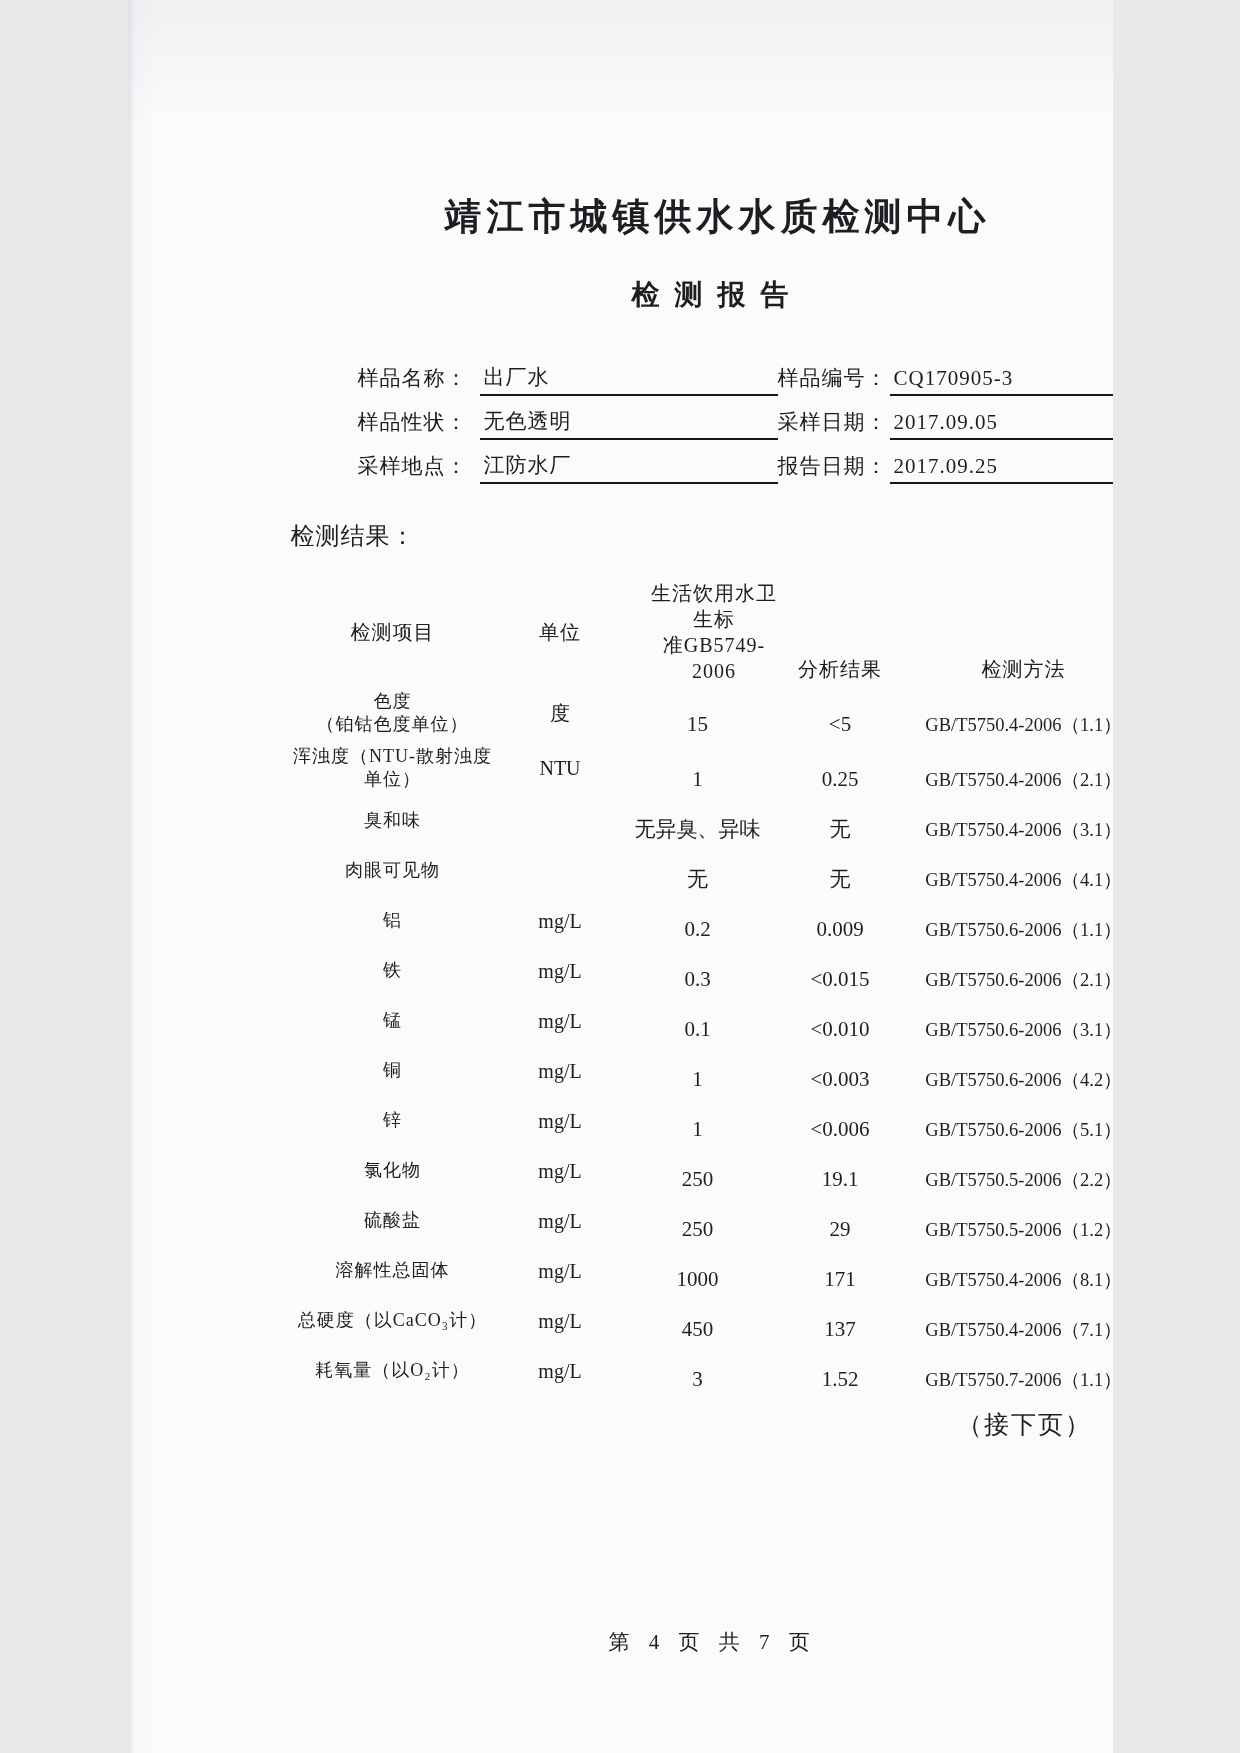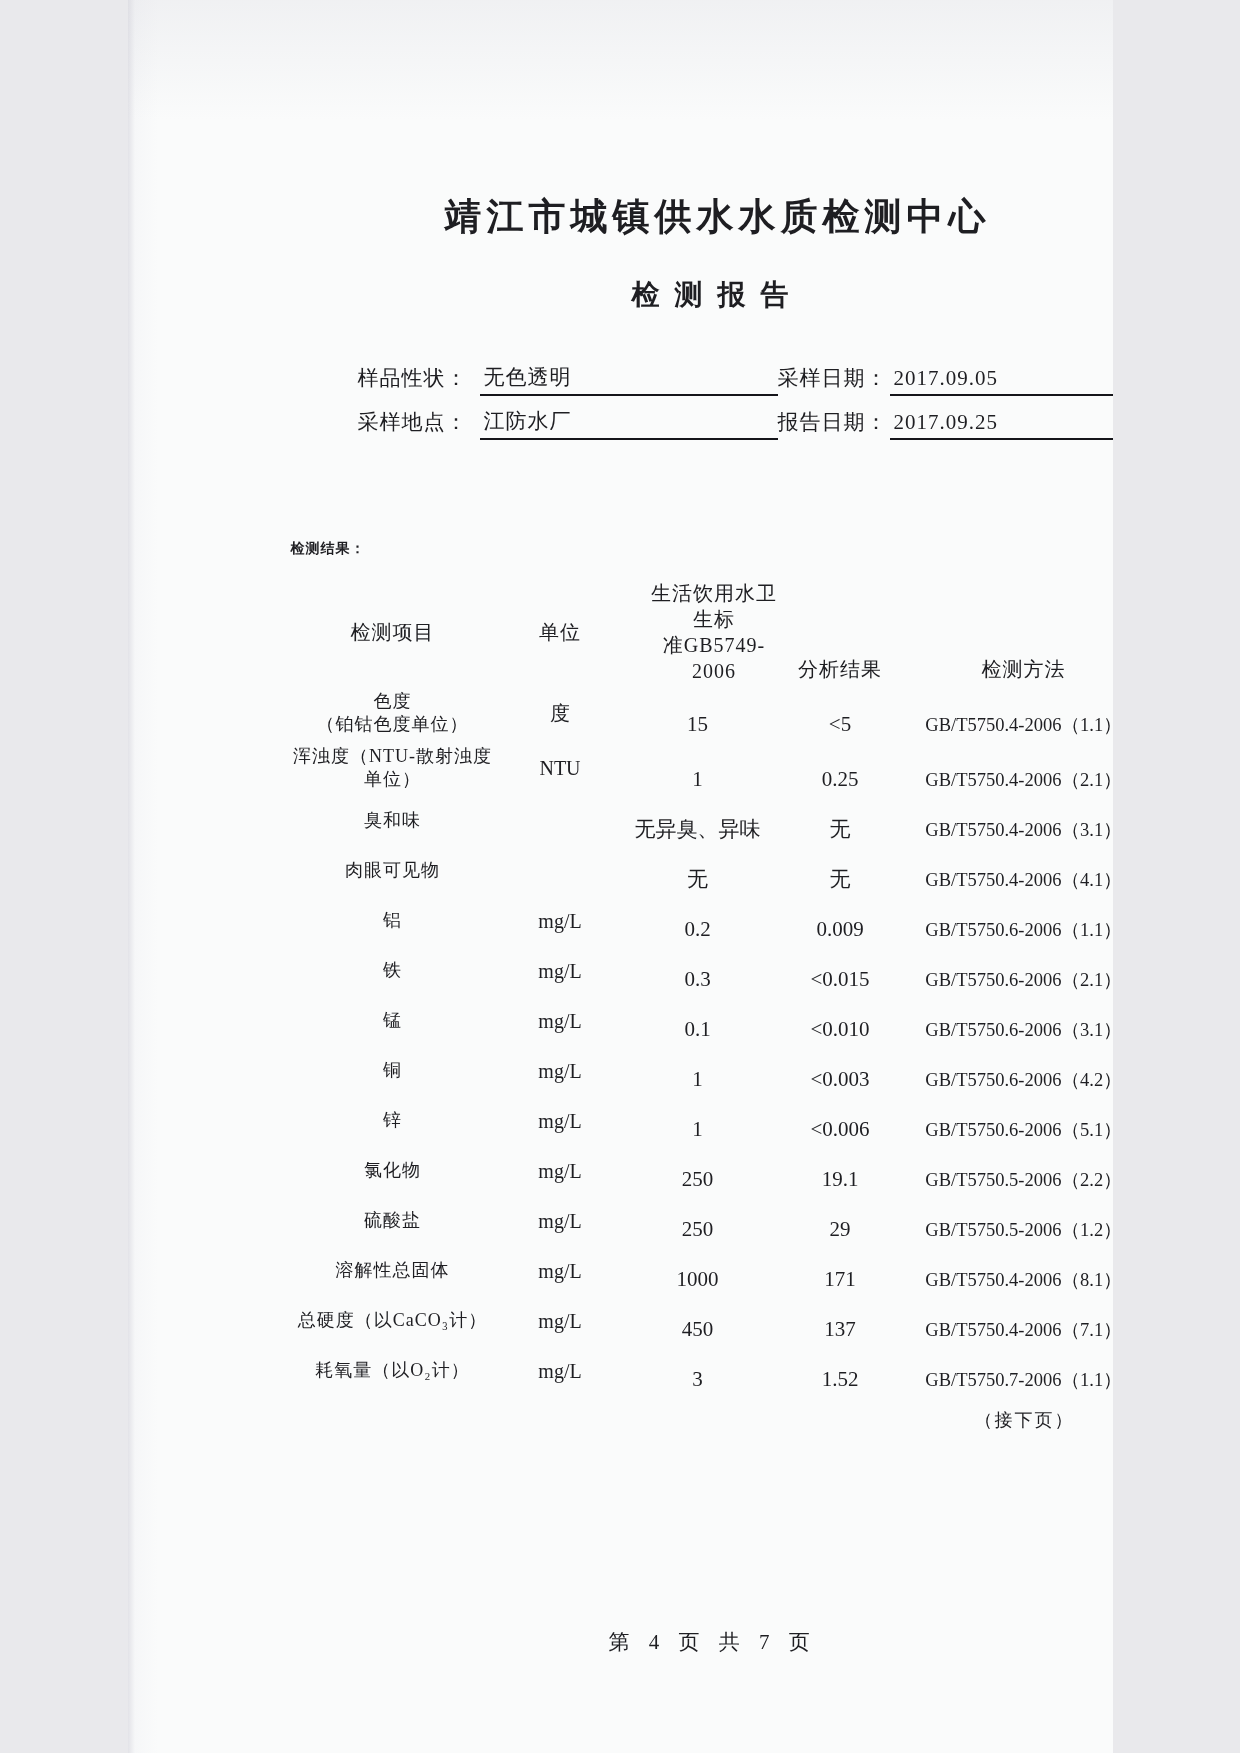--- a/index.html
+++ b/index.html
@@ -51,22 +51,22 @@
   }
   .info-label { padding-bottom: 4px; letter-spacing: 1px; }
   .info-value {
     border-bottom: 2px solid #15151a;
     padding: 0 0 3px 4px;
     letter-spacing: 1px;
     white-space: nowrap;
   }
 
   .results-label {
-    position: absolute; left: 163px; top: 540px;
-    font-size: 14px; letter-spacing: 1px; font-weight: bold;
+    position: absolute; left: 163px; top: 520px;
+    font-size: 24px; letter-spacing: 1px;
   }
 
   .rtable { position: absolute; left: 150px; top: 580px; width: 872px; }
   .thead, .trow {
     display: grid;
     grid-template-columns: 230px 105px 170px 115px 252px;
   }
   .thead { min-height: 62px; margin-bottom: 2px; }
   .thead .hcell {
     font-size: 20px; text-align: center; letter-spacing: 1px;
@@ -82,38 +82,44 @@
     white-space: pre-line;
   }
   .cell.item { align-self: center; font-size: 18px; padding: 4px 0; letter-spacing: 1px; }
   .cell.unit { align-self: center; font-size: 20px; }
   .cell.std  { align-self: end; font-size: 21px; padding-bottom: 2px; }
   .cell.res  { align-self: end; font-size: 21px; padding-bottom: 2px; }
   .cell.mth  { align-self: end; font-size: 18.5px; padding-bottom: 4px; white-space: nowrap; }
 
   .note {
     position: absolute; left: 772px; top: 1408px; width: 250px;
-    text-align: center; font-size: 18px; letter-spacing: 2px;
+    text-align: center; font-size: 25px; letter-spacing: 2px;
   }
   .footer {
     position: absolute; left: 0; top: 1628px; width: 1170px;
     text-align: center; font-size: 21px; letter-spacing: 7px;
   }
 </style>
 </head>
 <body>
 
 <div class="paper">
 
   <div class="handwritten">18</div>
 
   <h1 class="title">靖江市城镇供水水质检测中心</h1>
   <h2 class="subtitle">检测报告</h2>
 
   <div class="info">
+    <div class="info-row">
+      <div class="info-label">样品名称：</div>
+      <div class="info-value">出厂水</div>
+      <div class="info-label">样品编号：</div>
+      <div class="info-value">CQ170905-3</div>
+    </div>
     <div class="info-row">
       <div class="info-label">样品性状：</div>
       <div class="info-value">无色透明</div>
       <div class="info-label">采样日期：</div>
       <div class="info-value">2017.09.05</div>
     </div>
     <div class="info-row">
       <div class="info-label">采样地点：</div>
       <div class="info-value">江防水厂</div>
       <div class="info-label">报告日期：</div>

